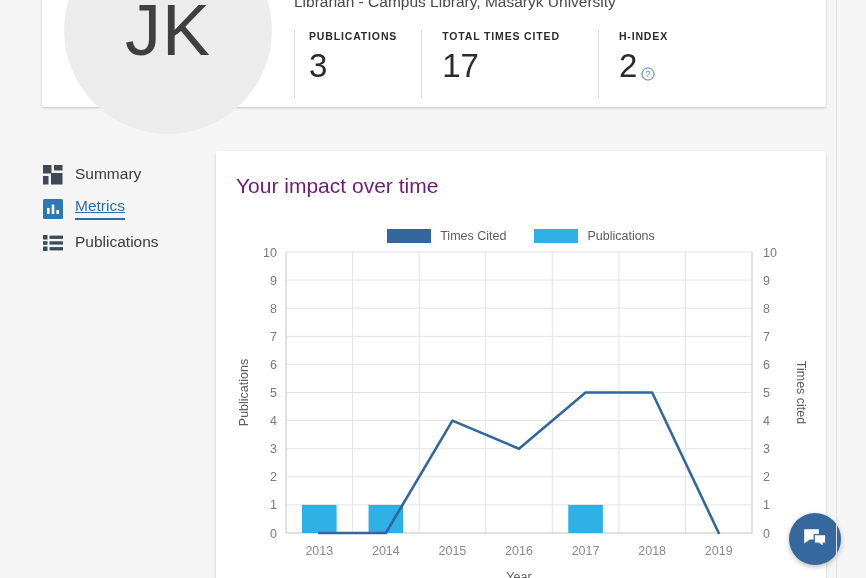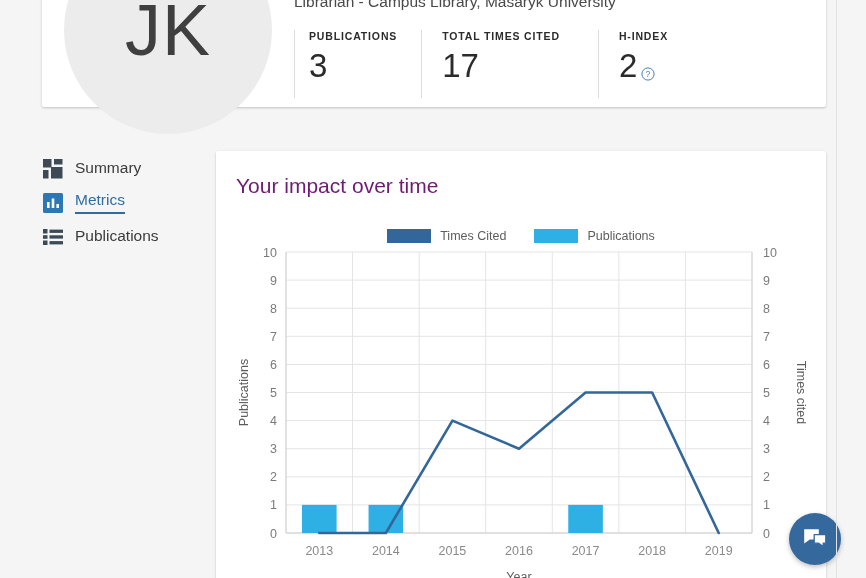--- a/index.html
+++ b/index.html
@@ -99,21 +99,21 @@
   .help-icon {
     display: inline-block;
     margin-left: 4px;
     margin-top: 4px;
   }
 
   
   .sidebar {
     position: absolute;
     left: 42px;
-    top: 152px;
+    top: 158px;
     width: 160px;
     text-align: center;
   }
 
   .nav-item {
     display: flex;
     align-items: center;
     height: 34px;
     margin-bottom: 0px;
     cursor: pointer;
@@ -133,20 +133,21 @@
     font-size: 15.5px;
     color: #3b3b3b;
     line-height: 1;
     padding-bottom: 3px;
   }
 
   .nav-item.active .nav-label {
     color: #2e6da4;
     border-bottom: 2px solid #2e6da4;
     padding-bottom: 4px;
+    text-decoration: underline;
   }
 
   
   .chart-card {
     position: absolute;
     left: 216px;
     top: 151px;
     width: 610px;
     height: 452px;
     background: #ffffff;

